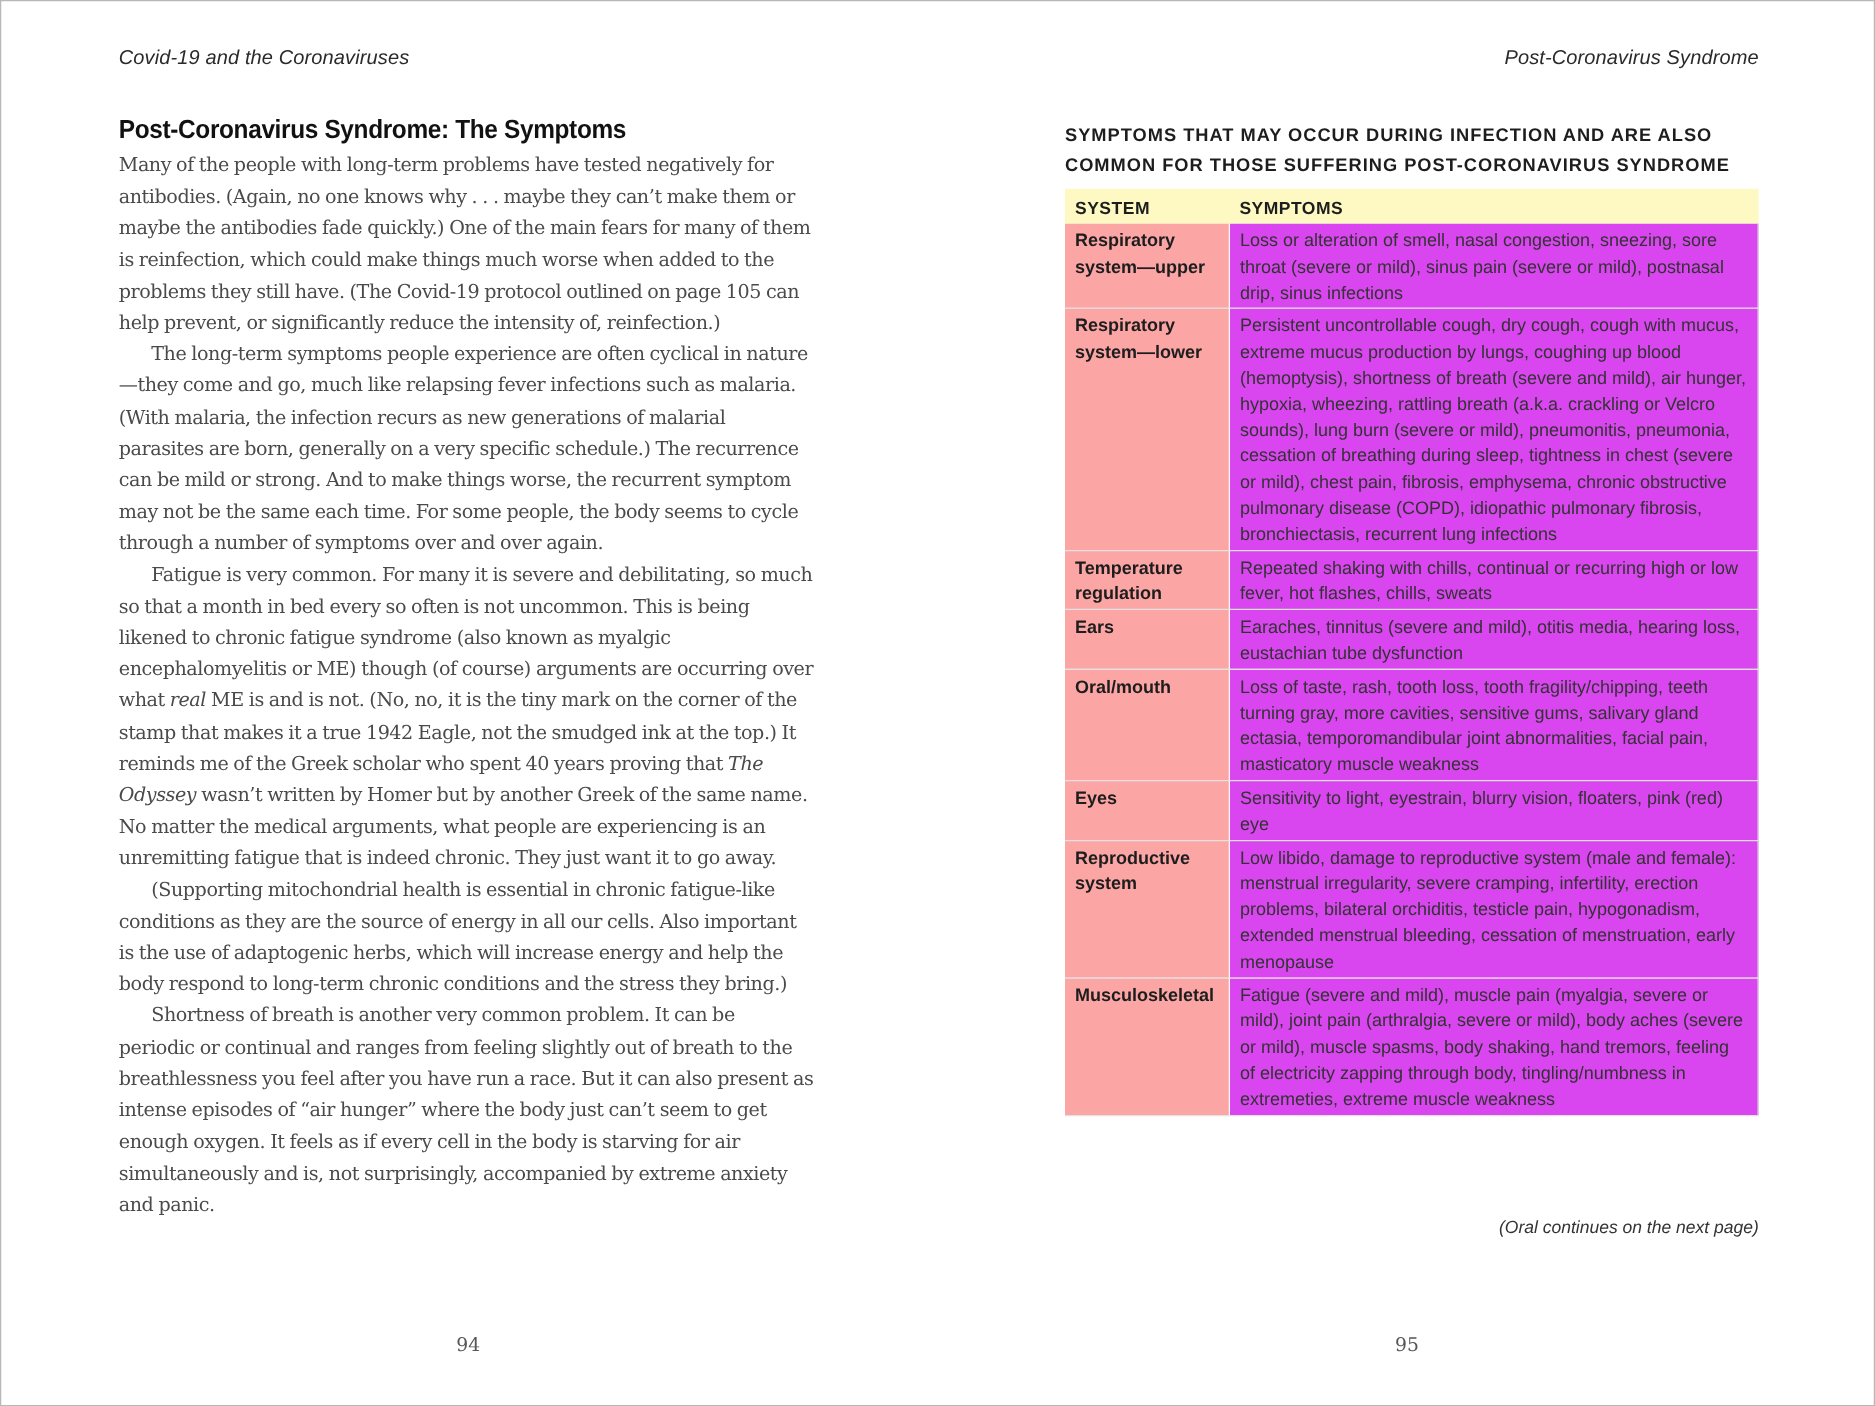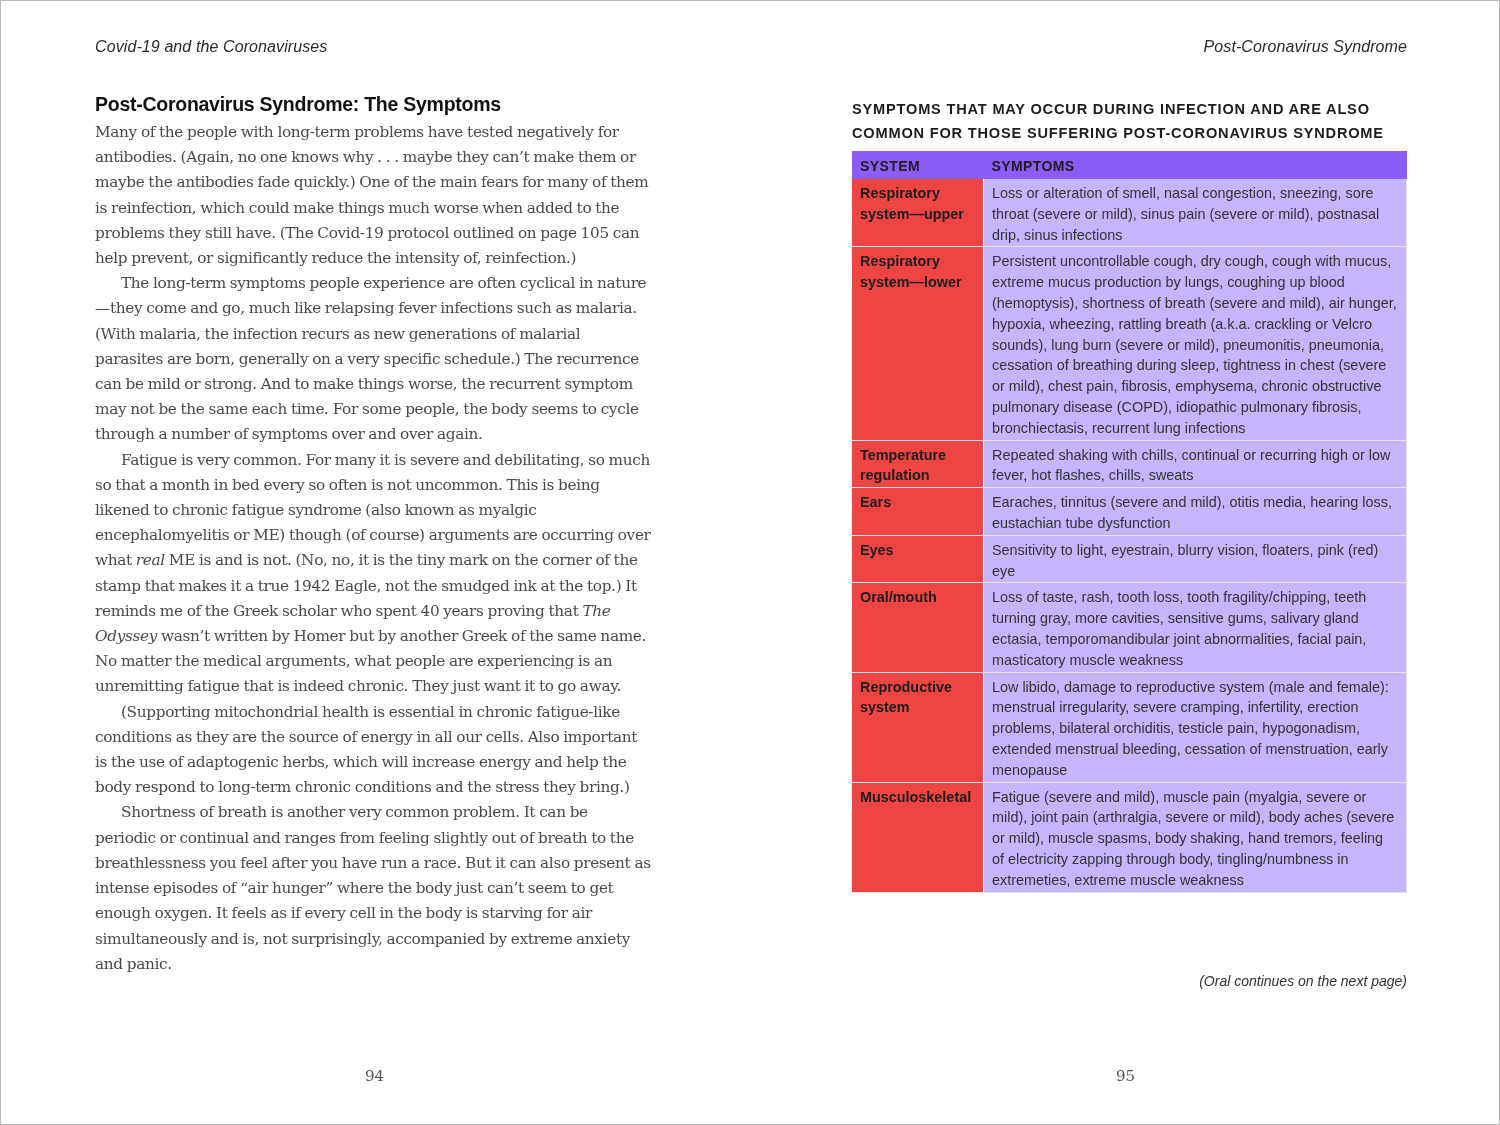--- a/index.html
+++ b/index.html
@@ -55,33 +55,33 @@
       font-weight: bold; font-size: 14.6px; line-height: 24px;
       color: #1d1d1d; letter-spacing: 0.8px; margin: 0;
     }
     table.symptoms {
       position: absolute; left: 101px; top: 150px; width: 555px;
       border-collapse: collapse;
       font-family: "Liberation Sans", sans-serif;
       font-size: 14.4px; color: #333;
     }
     table.symptoms th {
-      background: #8b5cf6; text-align: left;
+      background: #fef9c3; text-align: left;
       font-weight: bold; font-size: 14px; letter-spacing: 0.4px;
       color: #1d1d1d; padding: 6px 8px 4px 8px; height: 18px;
     }
     table.symptoms td {
       vertical-align: top; padding: 4px 8px 1px 8px;
       line-height: 20.8px; border-bottom: 1.5px solid #e2e2e2;
     }
     table.symptoms td.sys {
-      background: #ef4444; font-weight: bold; color: #1d1d1d;
+      background: #fca5a5; font-weight: bold; color: #1d1d1d;
       width: 115px; border-right: 1.5px solid #ffffff;
     }
-    table.symptoms td.sym { background: #c4b5fd; border-right: 1.5px solid #e2e2e2; }
+    table.symptoms td.sym { background: #d946ef; border-right: 1.5px solid #e2e2e2; }
     table.symptoms tr:last-child td { border-bottom: 1.5px solid #e2e2e2; }
     .table-note {
       position: absolute; right: 94px; top: 972px;
       font-family: "Liberation Sans", sans-serif;
       font-style: italic; font-size: 14px; color: #333;
     }
   </style>
 </head>
 <body>
 
@@ -119,26 +119,26 @@
       </tr>
       <tr>
         <td class="sys">Temperature regulation</td>
         <td class="sym">Repeated shaking with chills, continual or recurring high or low fever, hot flashes, chills, sweats</td>
       </tr>
       <tr>
         <td class="sys">Ears</td>
         <td class="sym">Earaches, tinnitus (severe and mild), otitis media, hearing loss, eustachian tube dysfunction</td>
       </tr>
       <tr>
+        <td class="sys">Oral/mouth</td>
+        <td class="sym">Loss of taste, rash, tooth loss, tooth fragility/chipping, teeth turning gray, more cavities, sensitive gums, salivary gland ectasia, temporomandibular joint abnormalities, facial pain, masticatory muscle weakness</td>
+      </tr>
+      <tr>
         <td class="sys">Eyes</td>
         <td class="sym">Sensitivity to light, eyestrain, blurry vision, floaters, pink (red) eye</td>
-      </tr>
-      <tr>
-        <td class="sys">Oral/mouth</td>
-        <td class="sym">Loss of taste, rash, tooth loss, tooth fragility/chipping, teeth turning gray, more cavities, sensitive gums, salivary gland ectasia, temporomandibular joint abnormalities, facial pain, masticatory muscle weakness</td>
       </tr>
       <tr>
         <td class="sys">Reproductive system</td>
         <td class="sym">Low libido, damage to reproductive system (male and female): menstrual irregularity, severe cramping, infertility, erection problems, bilateral orchiditis, testicle pain, hypogonadism, extended menstrual bleeding, cessation of menstruation, early menopause</td>
       </tr>
       <tr>
         <td class="sys">Musculoskeletal</td>
         <td class="sym">Fatigue (severe and mild), muscle pain (myalgia, severe or mild), joint pain (arthralgia, severe or mild), body aches (severe or mild), muscle spasms, body shaking, hand tremors, feeling of electricity zapping through body, tingling/numbness in extremeties, extreme muscle weakness</td>
       </tr>
     </tbody>

